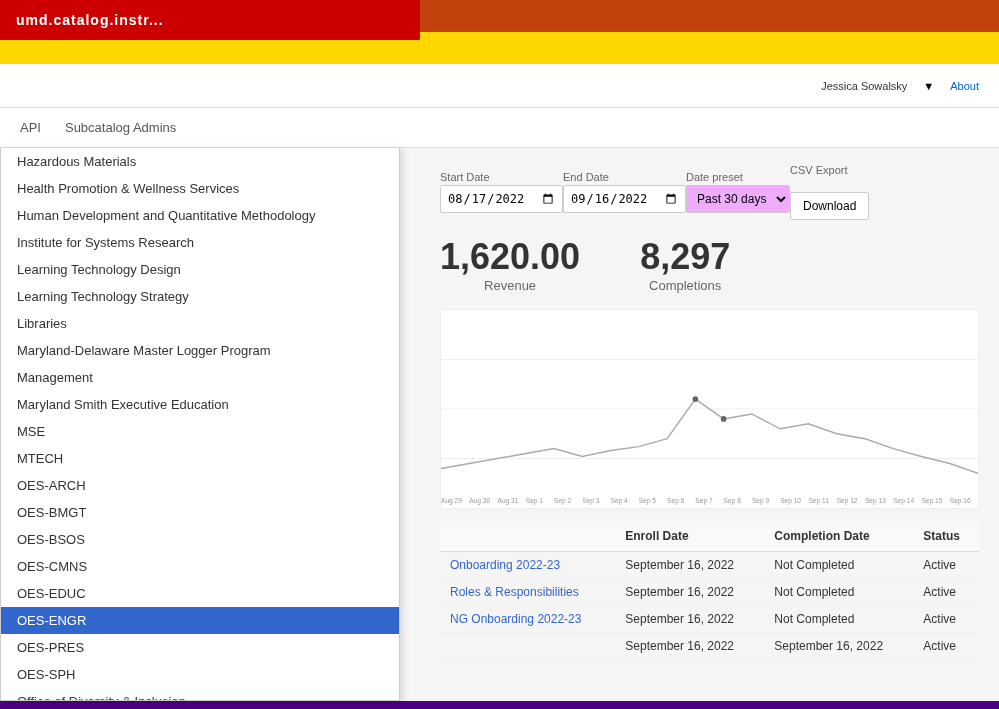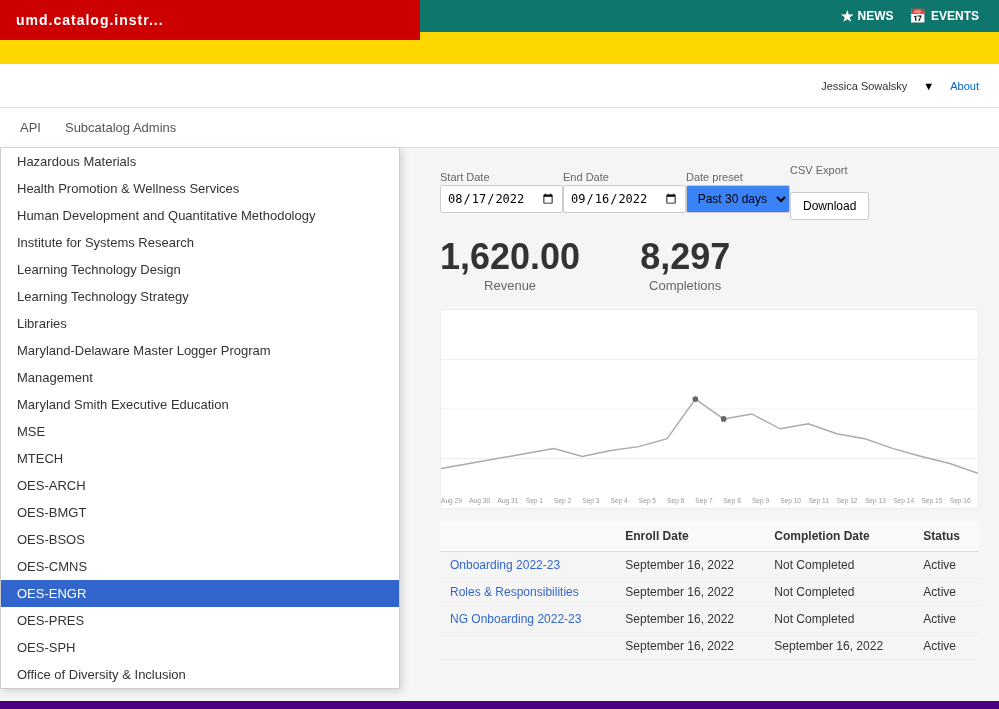--- a/index.html
+++ b/index.html
@@ -1,24 +1,23 @@
 <!DOCTYPE html>
 <html><head>
   <meta charset="utf-8">
   <style>
     * { box-sizing: border-box; margin: 0; padding: 0; }
     body { font-family: Arial, sans-serif; font-size: 13px; background: #f5f5f5; width: 999px; height: 709px; overflow: hidden; position: relative; }
 
     
     .header-top {
-      background: #0f766e;
+      background: #c2410c;
       height: 32px;
       display: flex;
       align-items: center;
-      justify-content: flex-end;
       padding: 0 20px;
       gap: 16px;
     }
     .header-top .logo-area {
       position: absolute;
       left: 0;
       top: 0;
       width: 420px;
       height: 40px;
       background: #cc0000;
@@ -164,22 +163,21 @@
       height: 28px;
       border-radius: 2px;
       margin-top: 14px;
     }
     .select-input {
       border: 1px solid #ccc;
       padding: 4px 6px;
       font-size: 12px;
       height: 28px;
       border-radius: 2px;
-      background: #3b82f6;
-      text-align: right;
+      background: #f0abfc;
     }
 
     
     .stats-row {
       display: flex;
       gap: 60px;
       margin-bottom: 16px;
       margin-left: 420px;
     }
     .stat-box { text-align: center; }
@@ -289,20 +287,21 @@
       <div class="dropdown-item">Libraries</div>
       <div class="dropdown-item">Maryland-Delaware Master Logger Program</div>
       <div class="dropdown-item">Management</div>
       <div class="dropdown-item">Maryland Smith Executive Education</div>
       <div class="dropdown-item">MSE</div>
       <div class="dropdown-item">MTECH</div>
       <div class="dropdown-item">OES-ARCH</div>
       <div class="dropdown-item">OES-BMGT</div>
       <div class="dropdown-item">OES-BSOS</div>
       <div class="dropdown-item">OES-CMNS</div>
+      <div class="dropdown-item">OES-EDUC</div>
       <div class="dropdown-item selected">OES-ENGR</div>
       <div class="dropdown-item">OES-PRES</div>
       <div class="dropdown-item">OES-SPH</div>
       <div class="dropdown-item">Office of Diversity &amp; Inclusion</div>
     </div>
 
   <div class="dashboard">
 
     <div class="filter-row">
       <div class="filter-group">

